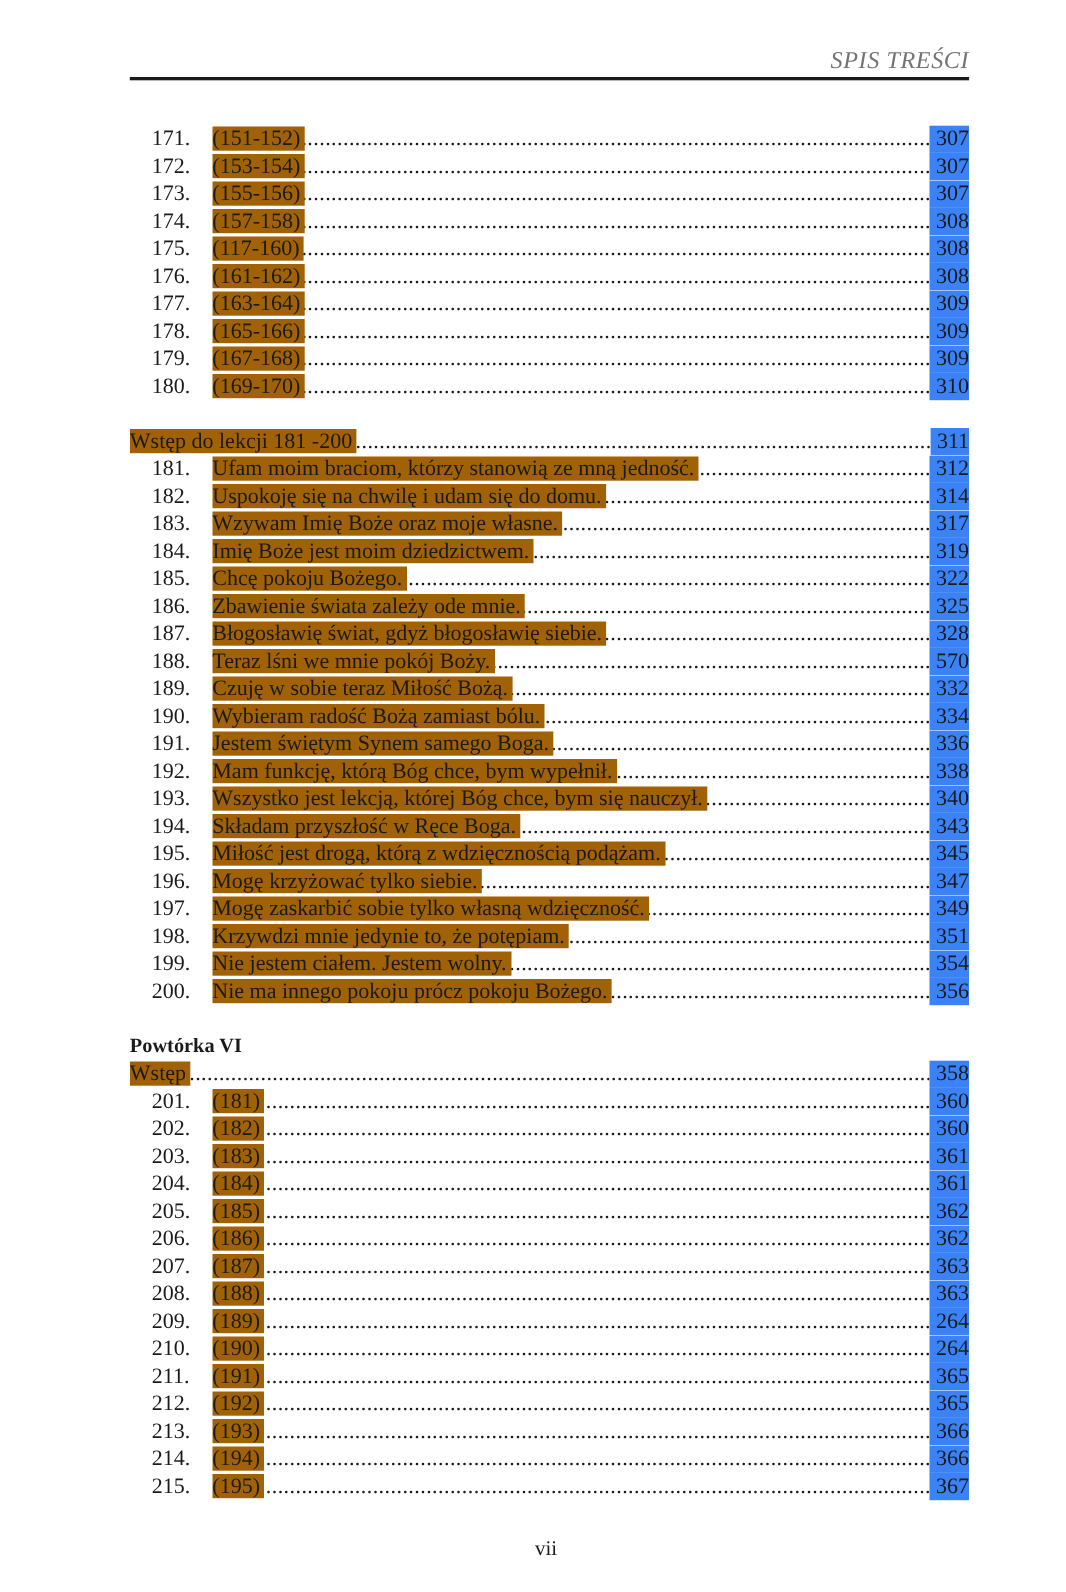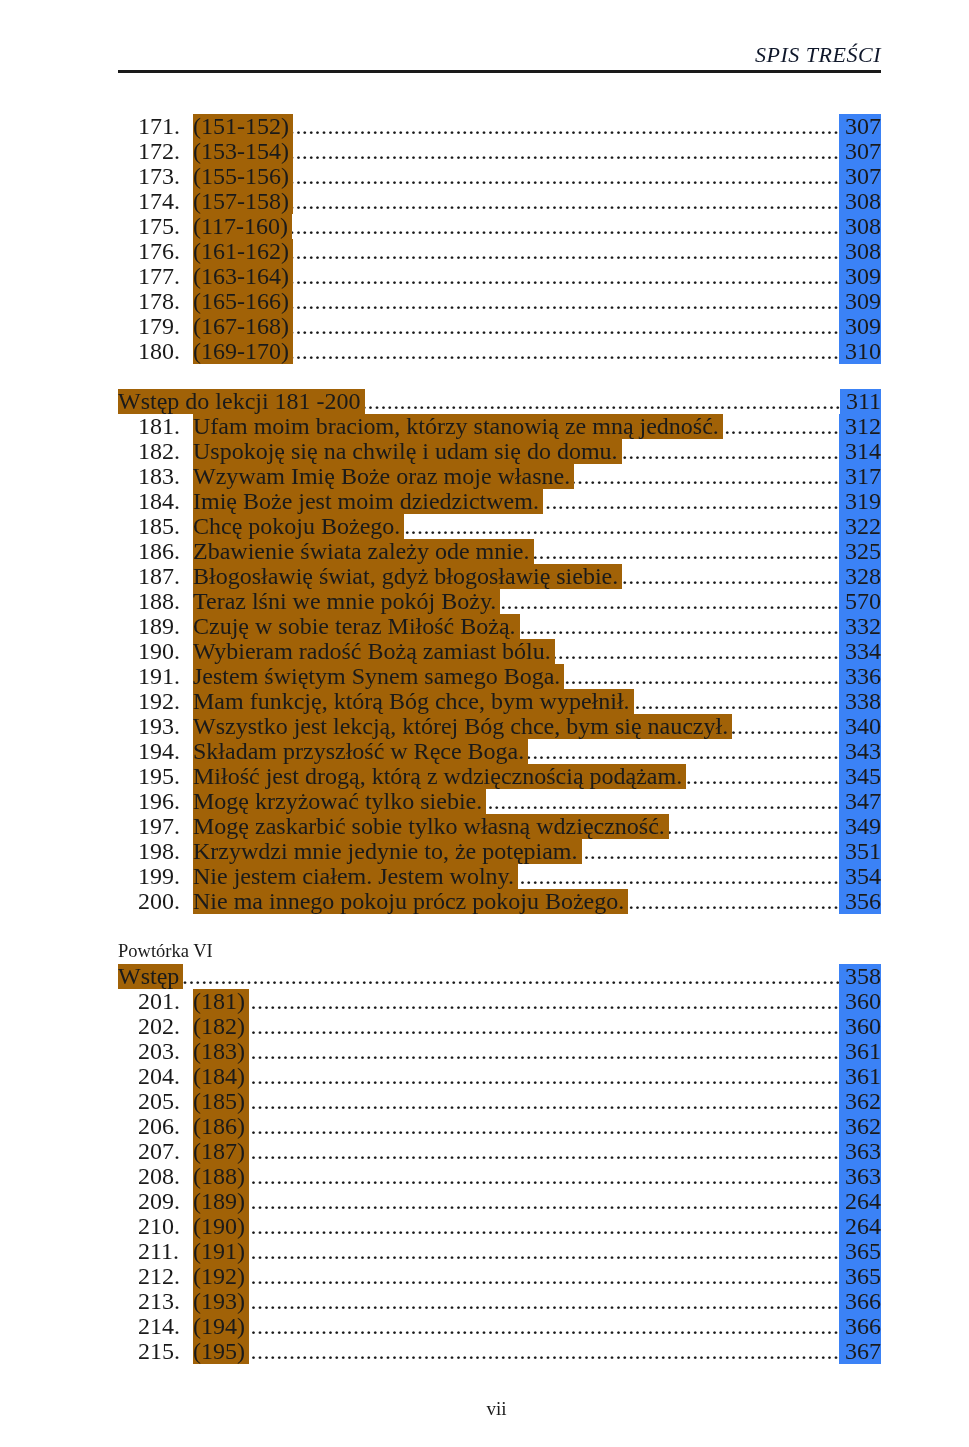--- a/index.html
+++ b/index.html
@@ -4,52 +4,52 @@
 <style>
   html, body { margin: 0; padding: 0; background: #ffffff; }
   body {
     width: 969px; height: 1447px; position: relative; overflow: hidden;
     font-family: "Liberation Serif", "DejaVu Serif", serif;
     color: #1a1a1a;
   }
   .header-title {
     position: absolute; right: 88px; top: 42px;
     font-style: italic; font-size: 22px; letter-spacing: 0.5px;
-    color: #0f172a;
+    color: #737373;
   }
   .header-rule {
     position: absolute; left: 118px; right: 88px; top: 70px;
     height: 3px; background: #1a1a1a;
   }
   .toc {
     position: absolute; left: 118px; right: 88px; top: 114px;
   }
   .row {
     position: relative; height: 25px; line-height: 25px;
-    font-size: 24px; white-space: nowrap; overflow: hidden;
+    font-size: 20px; white-space: nowrap; overflow: hidden;
     display: flex;
   }
   .row .num { width: 75px; text-align: right; padding-right: 0; flex: none; box-sizing: border-box; }
   .row .num span { display: inline-block; width: 55px; text-align: left; }
   .row .title { flex: 1 1 auto; overflow: hidden; position: relative; }
   .row .title .t { background: #a16207; padding-right: 4px; position: relative; z-index: 1; }
   .row .title::after {
     content: "..................................................................................................................................................................................................................................................................";
     position: absolute; left: 0; right: 0; top: 0; overflow: hidden; white-space: nowrap;
     letter-spacing: 0.4px;
   }
   .row .title .t { display: inline; }
   .row .page {
     flex: none; background: #3b82f6; padding-left: 6px; text-align: center; position: relative; z-index: 2;
   }
   .row.indent .num { padding-left: 18px; }
   .num-inner { display: inline-block; width: 55px; text-align: left; }
   .spacer { height: 25px; }
   .section-heading {
-    height: 25px; line-height: 25px; font-size: 18.5px; font-weight: normal;
+    height: 25px; line-height: 25px; font-size: 18.5px; font-weight: bold;
   }
   .footer {
     position: absolute; left: 0; right: 0; top: 1398px; text-align: center;
     font-size: 19px;
     padding-left: 24px;
   }
 </style>
 </head>
 <body>
 

